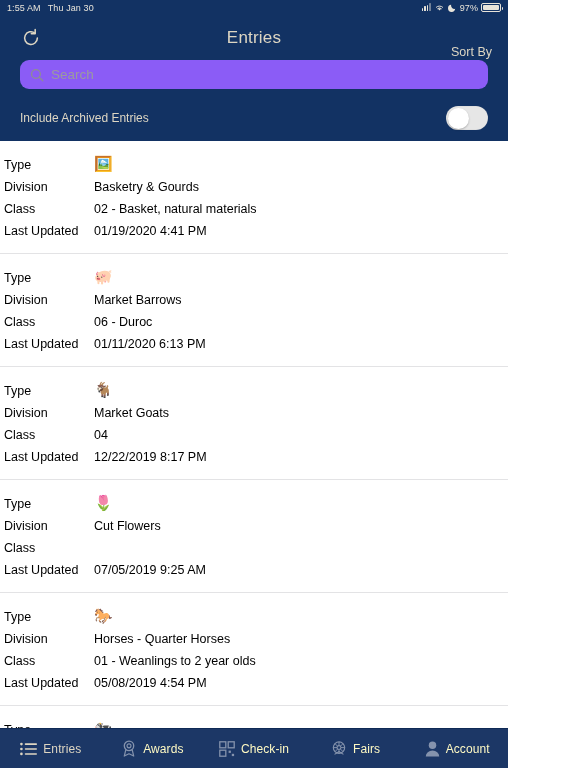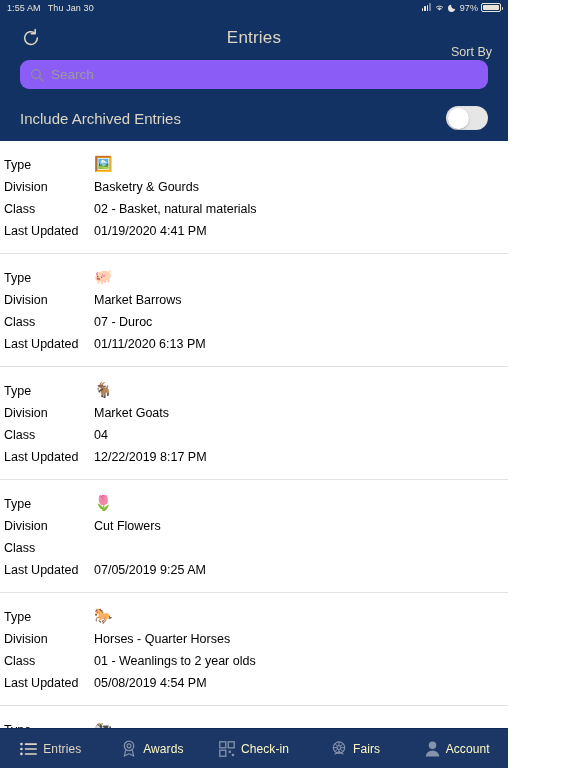--- a/index.html
+++ b/index.html
@@ -162,21 +162,21 @@
 
   
   .archive-row {
     display: flex;
     align-items: center;
     padding: 0 20px;
     height: 34px;
     margin-bottom: 6px;
   }
   .archive-label {
-    font-size: 15px;
+    font-size: 12px;
     color: #ddd6c3;
   }
   .toggle {
     margin-left: auto;
     width: 42px; height: 24px;
     border-radius: 12px;
     background: #e6e6e6;
     position: relative;
     cursor: pointer;
     box-shadow: inset 0 0 0 0.5px rgba(0,0,0,0.06);
@@ -346,21 +346,21 @@
       <div class="entry-line">
         <span class="field-label">Type</span>
         <span class="field-value type-emoji">🐖</span>
       </div>
       <div class="entry-line">
         <span class="field-label">Division</span>
         <span class="field-value">Market Barrows</span>
       </div>
       <div class="entry-line">
         <span class="field-label">Class</span>
-        <span class="field-value">07 - Duroc</span>
+        <span class="field-value">06 - Duroc</span>
       </div>
       <div class="entry-line">
         <span class="field-label">Last Updated</span>
         <span class="field-value">01/11/2020 6:13 PM</span>
       </div>
     </div>
 
     <div class="entry">
       <div class="entry-line">
         <span class="field-label">Type</span>

